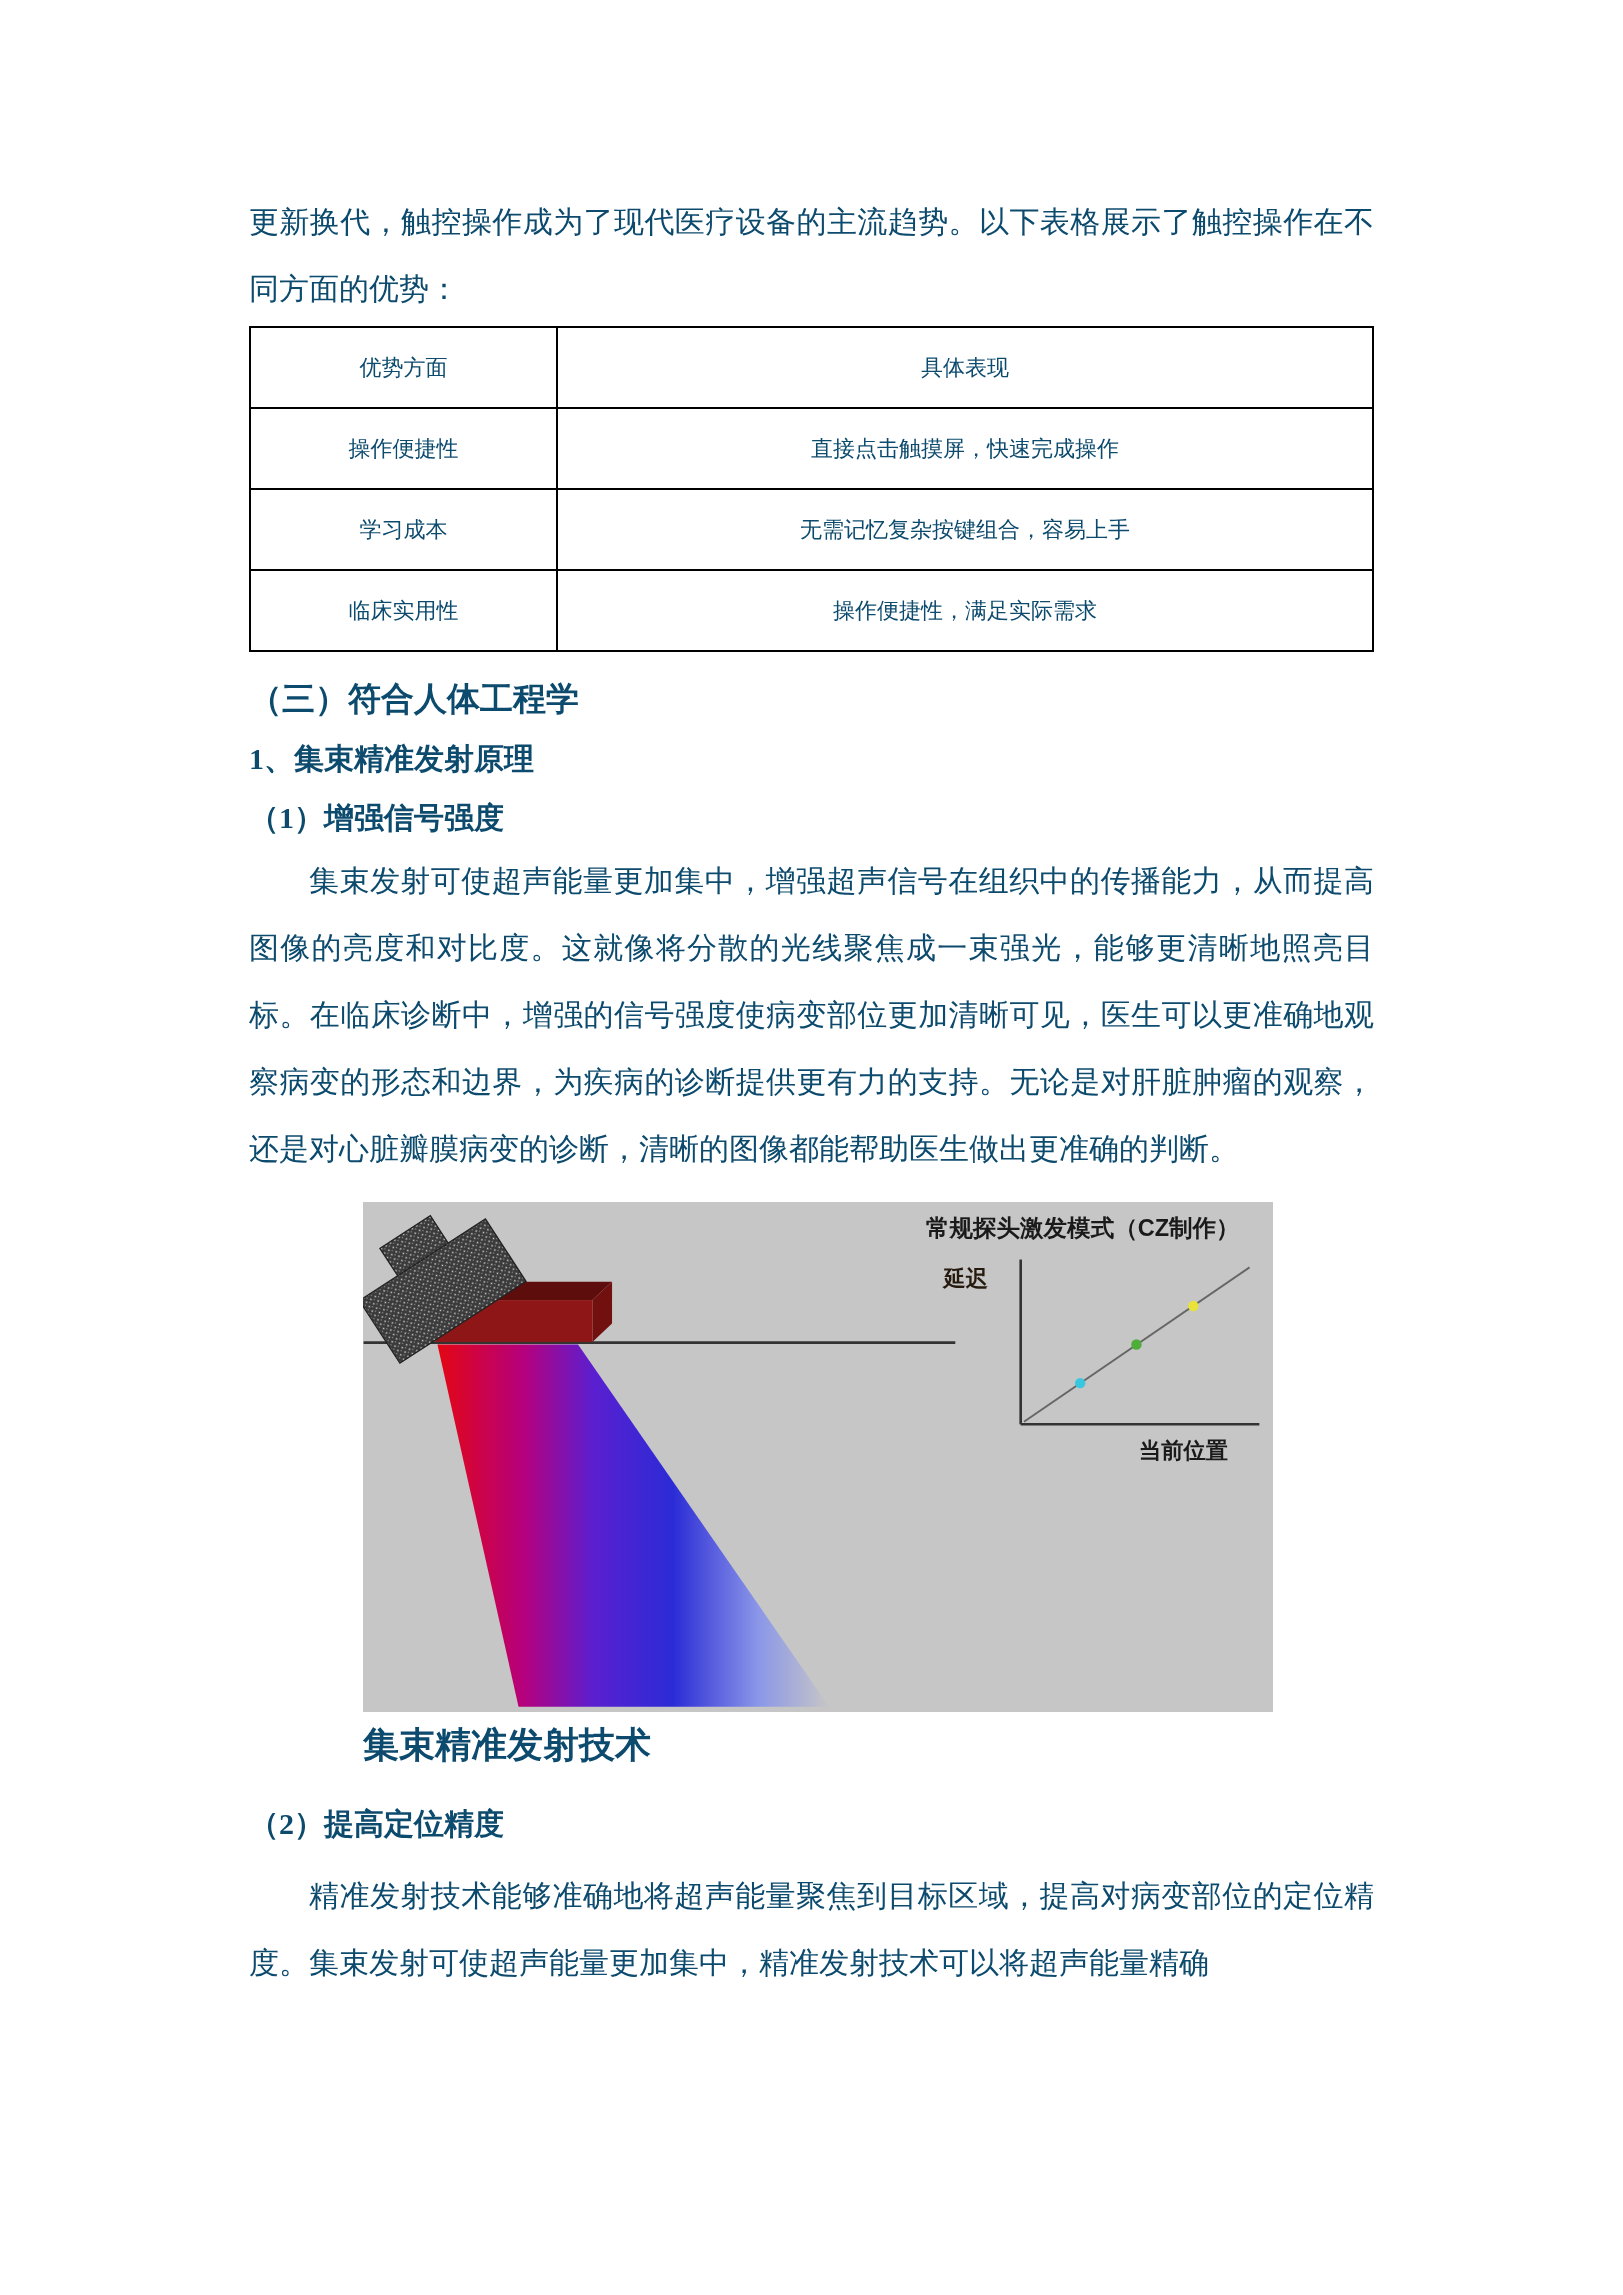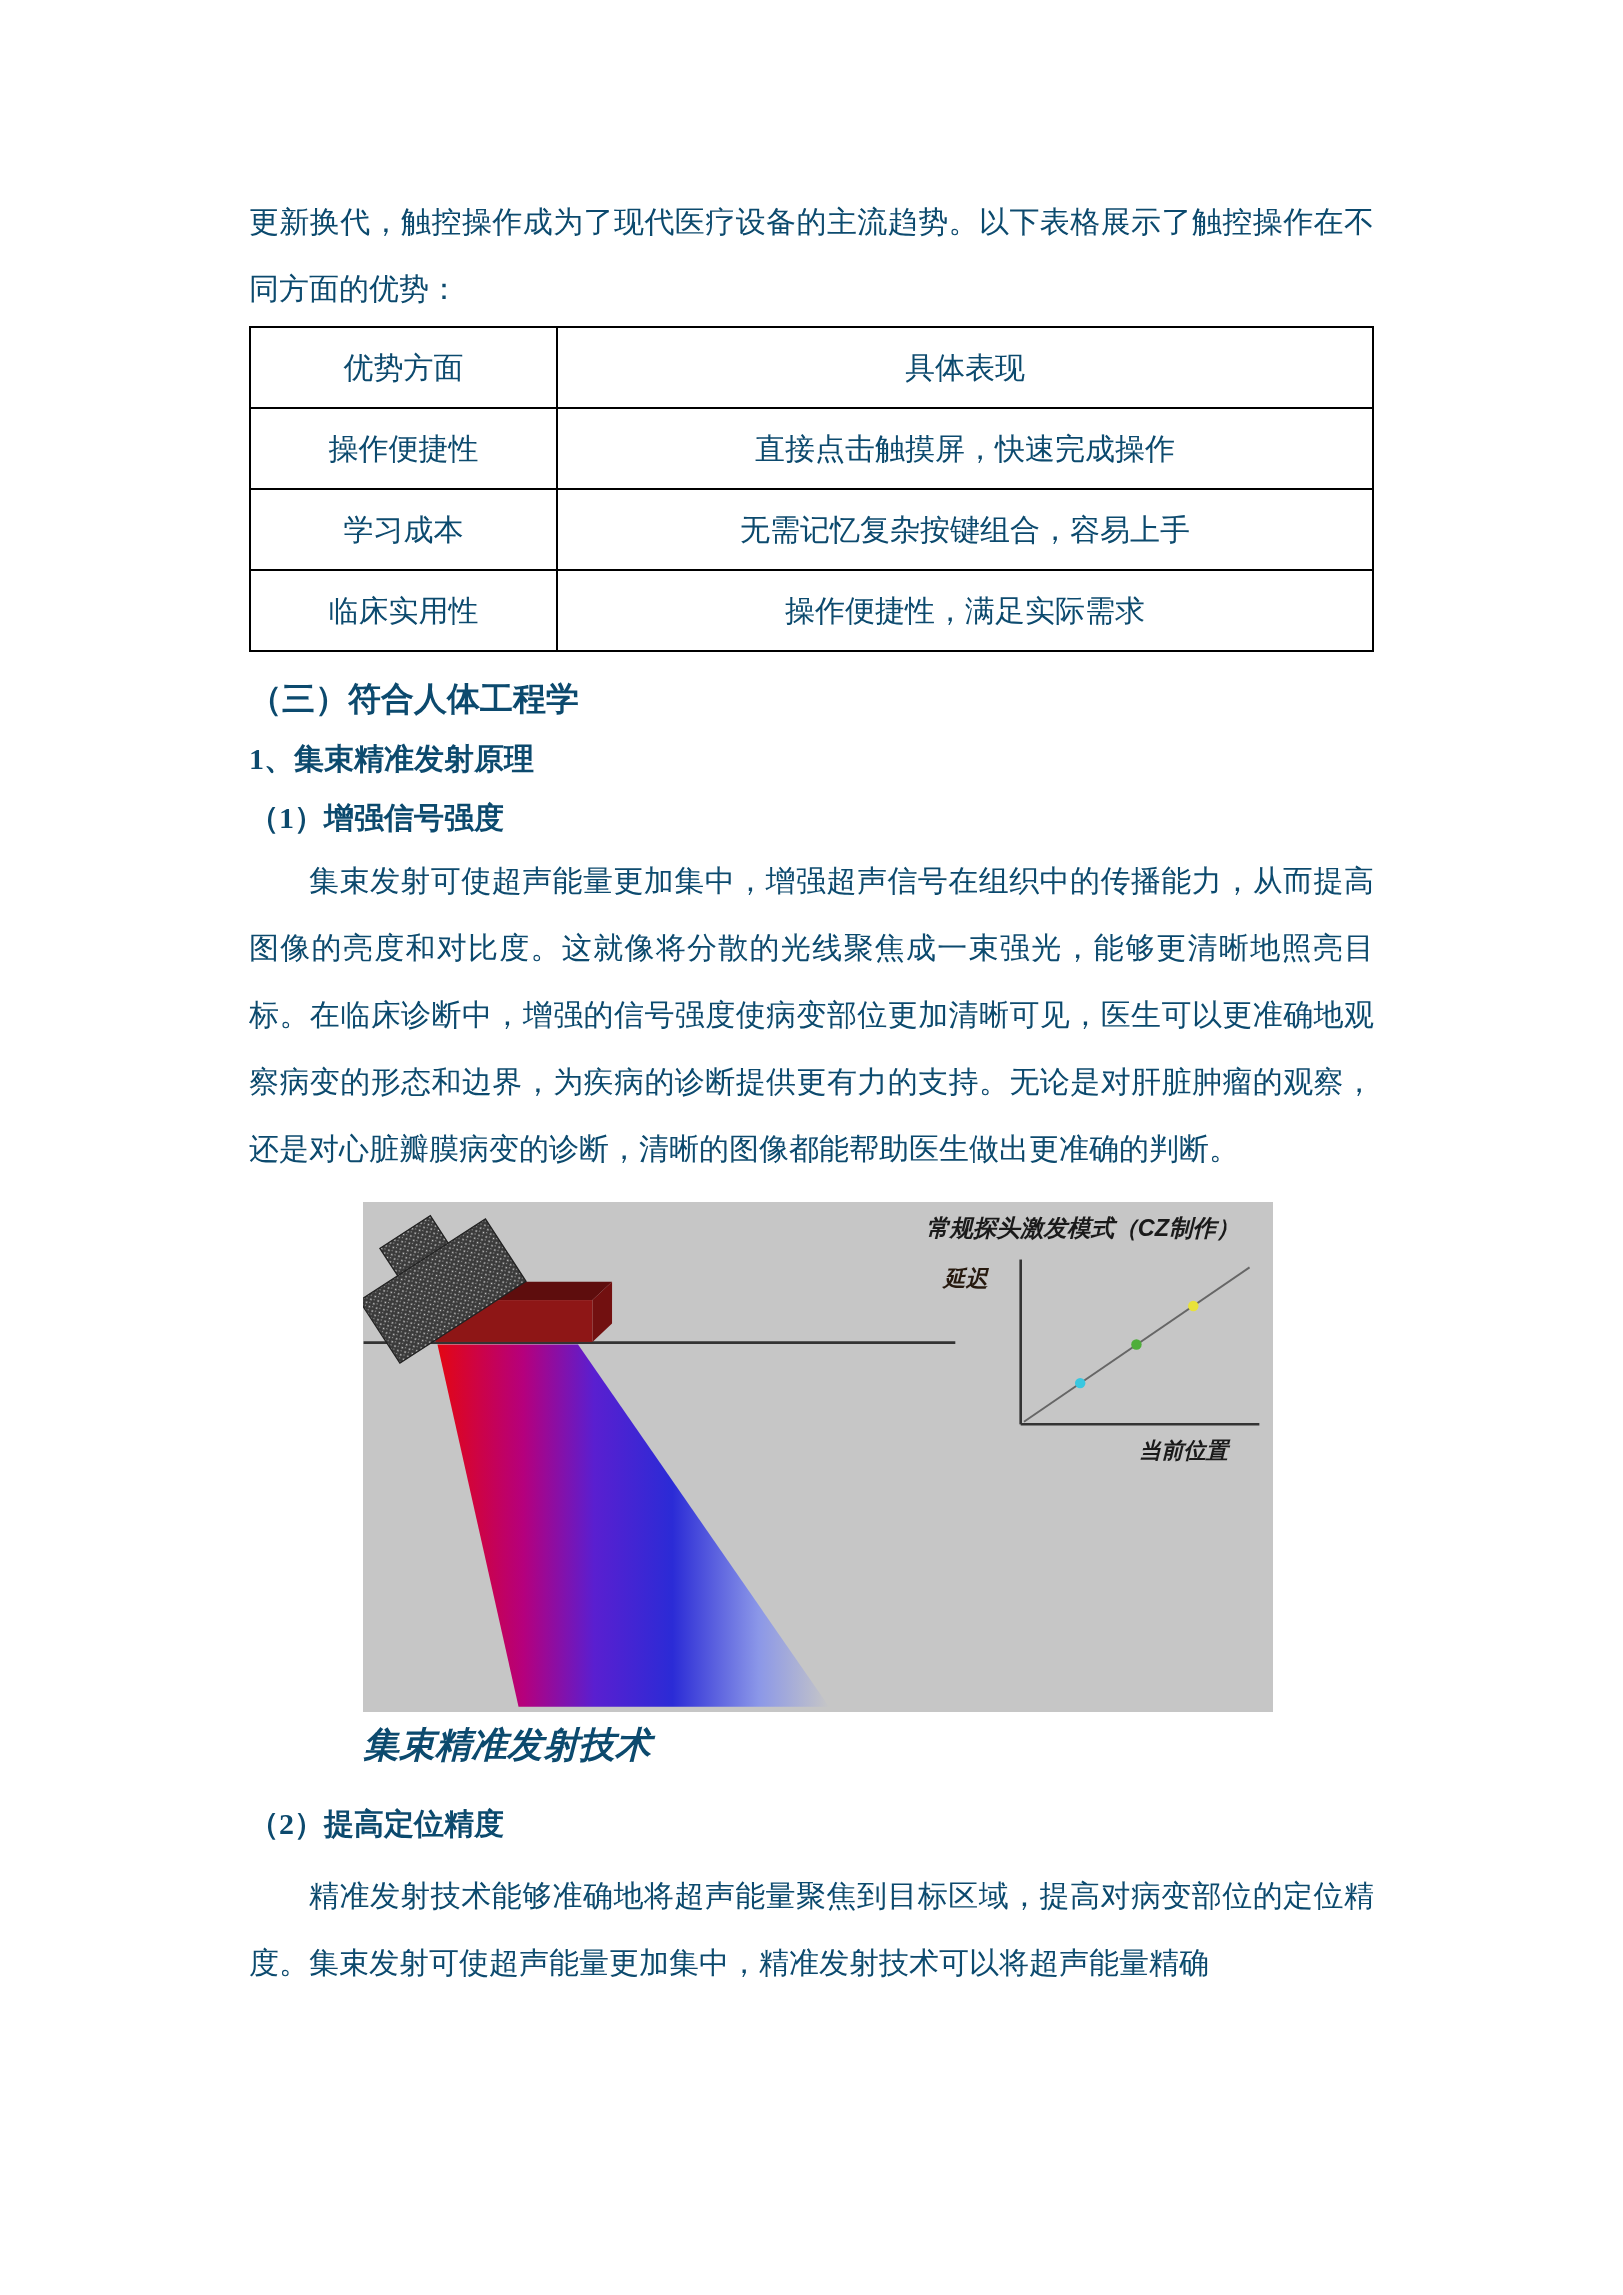--- a/index.html
+++ b/index.html
@@ -23,21 +23,21 @@
     width:100%;
     margin-top:3.9px;
     table-layout:fixed;
   }
   table.adv-table td{
     border:2px solid #000;
     text-align:center;
     vertical-align:middle;
     height:79px;
     padding:0 6.5px;
-    font-size:30px;
+    font-size:22px;
     line-height:39px;
   }
   td.col-a{width:26%;}
 
   .section-heading{
     margin:18.3px 0 0 0;
     font-size:33px;
     font-weight:bold;
     line-height:59px;
   }
@@ -45,21 +45,20 @@
     margin:0;
     font-size:30px;
     font-weight:bold;
     line-height:59px;
   }
   .point2-heading{margin-top:26px;}
 
   figure.diagram{
     margin:19.6px 0 0 114px;
     width:1041px;
-    font-style:italic;
   }
   .panel{
     width:910px;height:510px;
     background:#c6c6c6;
   }
   figcaption{
     margin-top:10.5px;
     width:910px;
     text-align:left;
     font-weight:bold;

